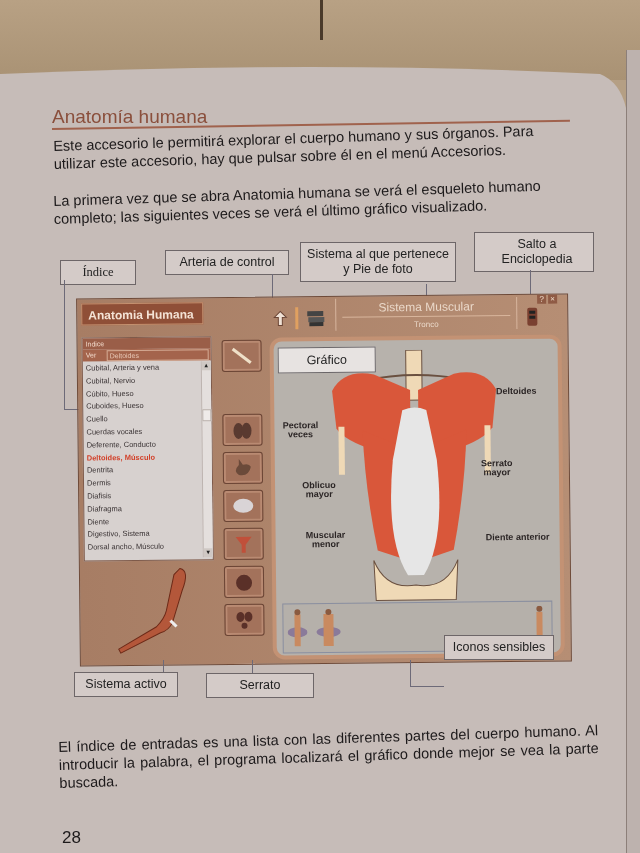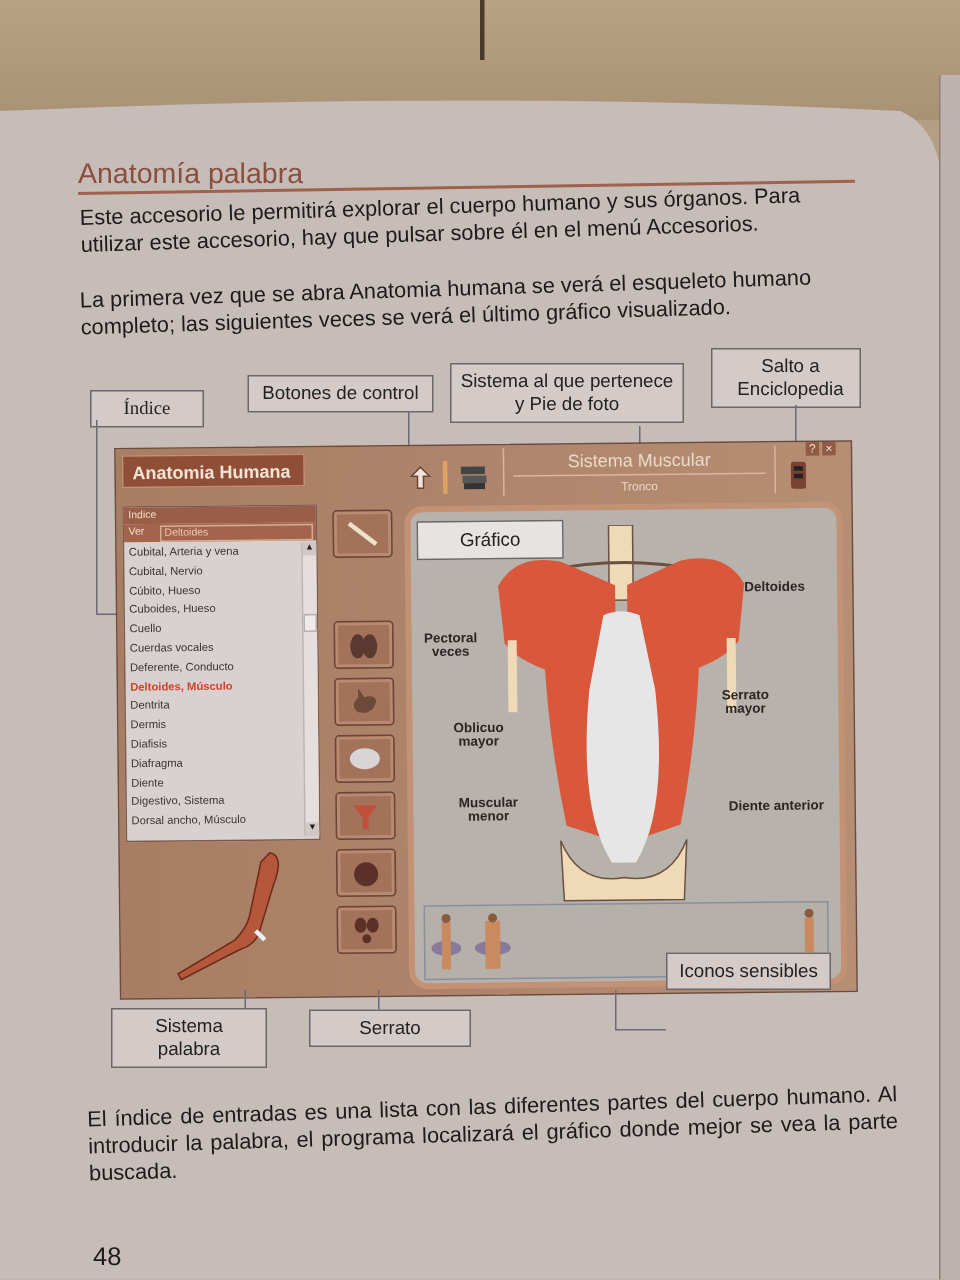--- a/index.html
+++ b/index.html
@@ -47,33 +47,33 @@
   .mlabel{position:absolute;font-size:9px;font-weight:bold;color:#2b2525;line-height:9px;text-align:center;}
 </style>
 </head>
 <body>
 
 <div class="desk"></div>
 <div class="desk-seam"></div>
 <div class="page"></div>
 <div class="page2"></div>
 
-<div class="txt title">Anatomía palabra</div>
+<div class="txt title">Anatomía humana</div>
 <div class="rule"></div>
 <div class="txt p p1">Este accesorio le permitirá explorar el cuerpo humano y sus órganos. Para utilizar este accesorio, hay que pulsar sobre él en el menú Accesorios.</div>
 <div class="txt p p2">La primera vez que se abra Anatomia humana se verá el esqueleto humano completo; las siguientes veces se verá el último gráfico visualizado.</div>
 
 <div class="callout" style="left:60px;top:260px;width:76px;font-family:Liberation Serif, serif;">Índice</div>
 <div class="line" style="left:64px;top:280px;width:1px;height:130px;"></div>
 <div class="line" style="left:64px;top:409px;width:16px;height:1px;"></div>
-<div class="callout" style="left:165px;top:250px;width:124px;">Botones de control</div>
+<div class="callout" style="left:165px;top:250px;width:124px;">Arteria de control</div>
 <div class="line" style="left:272px;top:274px;width:1px;height:24px;"></div>
 <div class="callout" style="left:300px;top:242px;width:156px;">Sistema al que pertenece y Pie de foto</div>
 <div class="line" style="left:426px;top:284px;width:1px;height:12px;"></div>
-<div class="callout" style="left:474px;top:232px;width:100px;padding-left:12px;">Salto a Enciclopedia</div>
+<div class="callout" style="left:474px;top:232px;width:120px;padding-left:12px;">Salto a Enciclopedia</div>
 <div class="line" style="left:530px;top:270px;width:1px;height:24px;"></div>
 
 <div class="app">
   <div class="app-title">Anatomia Humana</div>
 
   <div class="toolbar">
     <svg style="position:absolute;left:8px;top:12px" width="18" height="18" viewBox="0 0 18 18">
         <path d="M9 2 L15 8 L11 8 L11 16 L7 16 L7 8 L3 8 Z" fill="#f0e2d6" stroke="#6b4535"></path>
       </svg>
     <div style="position:absolute;left:32px;top:10px;width:3px;height:22px;background:#e0a060;"></div>
@@ -205,21 +205,21 @@
         </svg>
       <svg style="position:absolute;left:250px;top:4px" width="12" height="36">
           <rect x="3" y="6" width="6" height="28" fill="#c98a60"></rect>
           <circle cx="6" cy="3" r="3" fill="#8a5a40"></circle>
         </svg>
     </div>
   </div>
 </div>
 
 <div class="line" style="left:163px;top:660px;width:1px;height:14px;"></div>
-<div class="callout" style="left:74px;top:672px;width:104px;">Sistema palabra</div>
+<div class="callout" style="left:74px;top:672px;width:104px;">Sistema activo</div>
 <div class="line" style="left:252px;top:660px;width:1px;height:14px;"></div>
 <div class="callout" style="left:206px;top:673px;width:108px;">Serrato</div>
 <div class="line" style="left:410px;top:660px;width:1px;height:26px;"></div>
 <div class="line" style="left:410px;top:686px;width:34px;height:1px;"></div>
 <div class="callout" style="left:444px;top:635px;width:110px;">Iconos sensibles</div>
 
 <div class="txt p p3">El índice de entradas es una lista con las diferentes partes del cuerpo humano. Al introducir la palabra, el programa localizará el gráfico donde mejor se vea la parte buscada.</div>
-<div class="txt pagenum">48</div>
+<div class="txt pagenum">28</div>
 
 </body></html>

